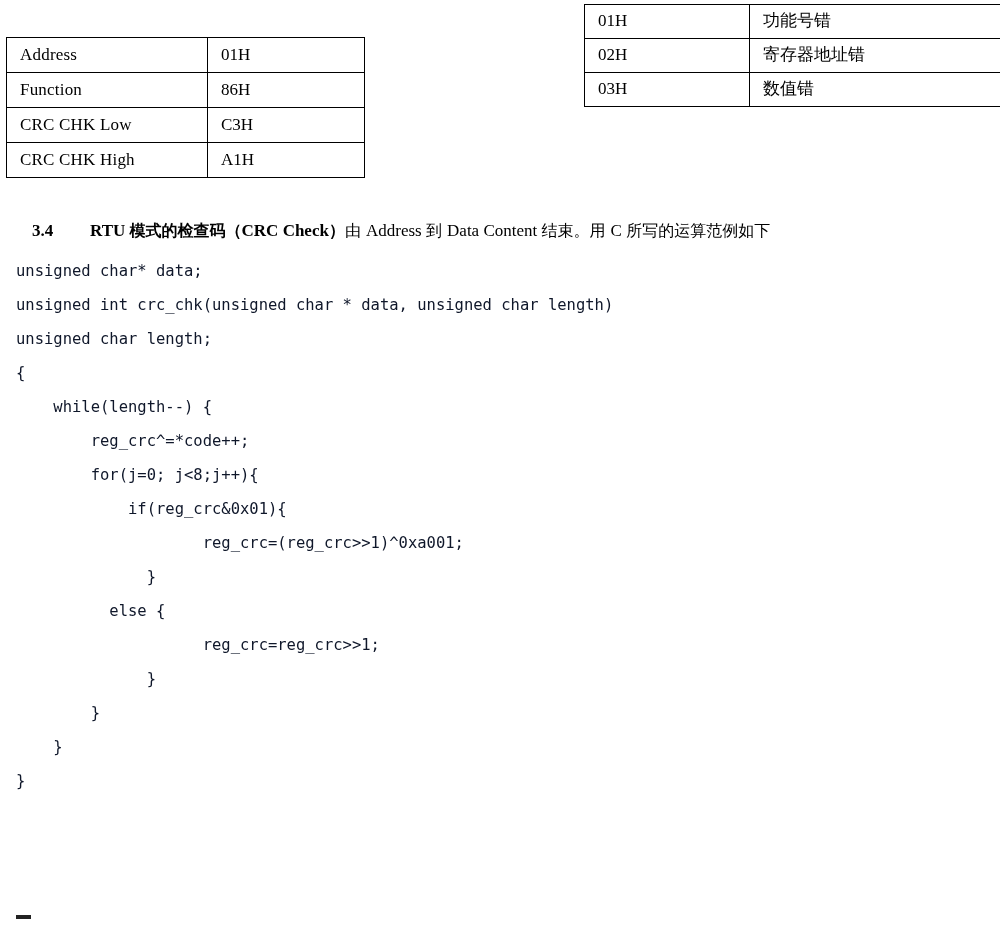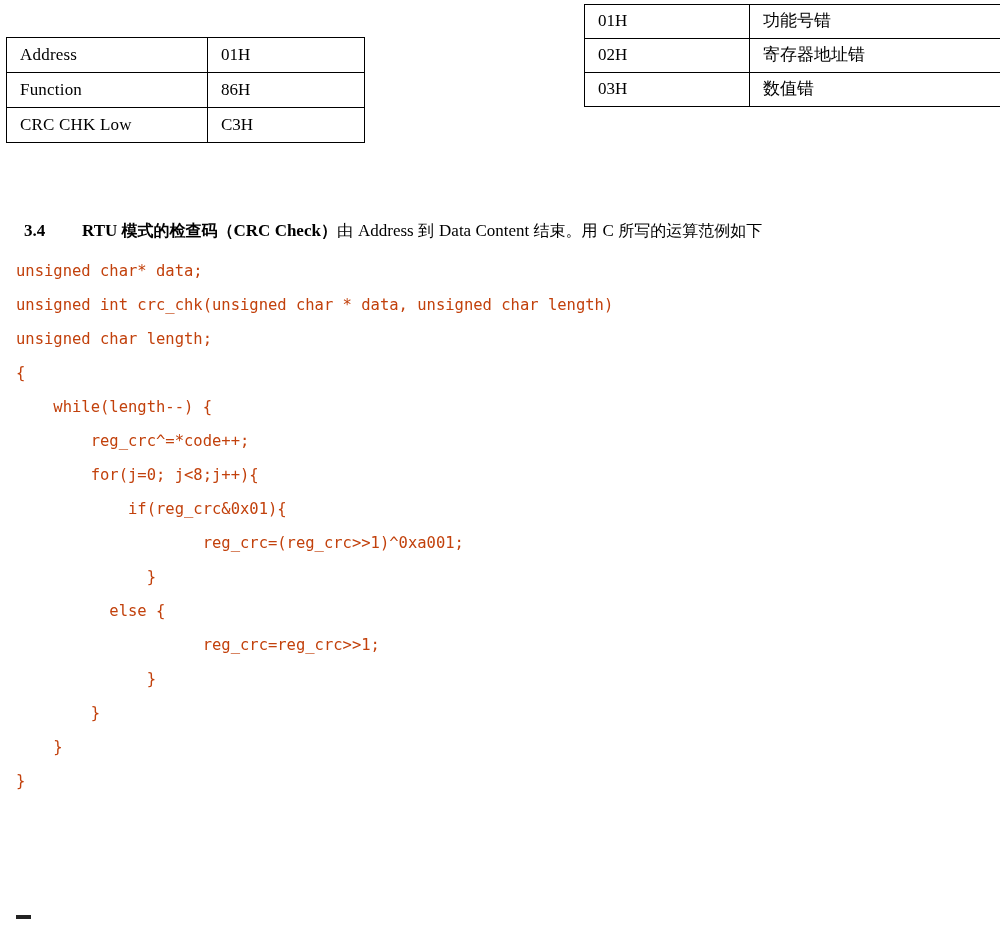--- a/index.html
+++ b/index.html
@@ -55,21 +55,21 @@
   #exception-code-table .col-code { width: 151px; }
   #exception-code-table .col-desc { width: 262px; }
   .cjk {
     font-family: "DejaVu Sans", "Liberation Sans", sans-serif;
     font-size: 16.5px;
   }
 
   
   #section-heading {
     position: absolute;
-    left: 24px;
+    left: 32px;
     top: 220px;
     width: 968px;
     font-size: 17px;
     line-height: 1.25;
     white-space: nowrap;
   }
   #section-heading .num {
     font-weight: bold;
     display: inline-block;
     width: 58px;
@@ -93,21 +93,21 @@
     left: 16px;
     top: 254px;
     width: 960px;
   }
   .code-line {
     font-family: "DejaVu Sans Mono", "Liberation Mono", monospace;
     font-size: 15.5px;
     line-height: 34px;
     height: 34px;
     white-space: pre;
-    color: #c2410c;
+    color: #0f172a;
   }
 
   
   #footer-rule {
     position: absolute;
     left: 16px;
     top: 915px;
     width: 15px;
     height: 4px;
     background: #222222;
@@ -128,20 +128,26 @@
       <td class="col-field">
         <span class="spaced-label">Function</span>
       </td>
       <td class="col-value">86H</td>
     </tr>
     <tr>
       <td class="col-field">
         <span class="spaced-label">CRC    CHK    Low</span>
       </td>
       <td class="col-value">C3H</td>
+    </tr>
+    <tr>
+      <td class="col-field">
+        <span class="spaced-label">CRC    CHK    High</span>
+      </td>
+      <td class="col-value">A1H</td>
     </tr>
   </tbody>
 </table>
 
 <table class="doc-table" id="exception-code-table">
   <tbody>
     <tr>
       <td class="col-code">01H</td>
       <td class="col-desc cjk">功能号错</td>
     </tr>

